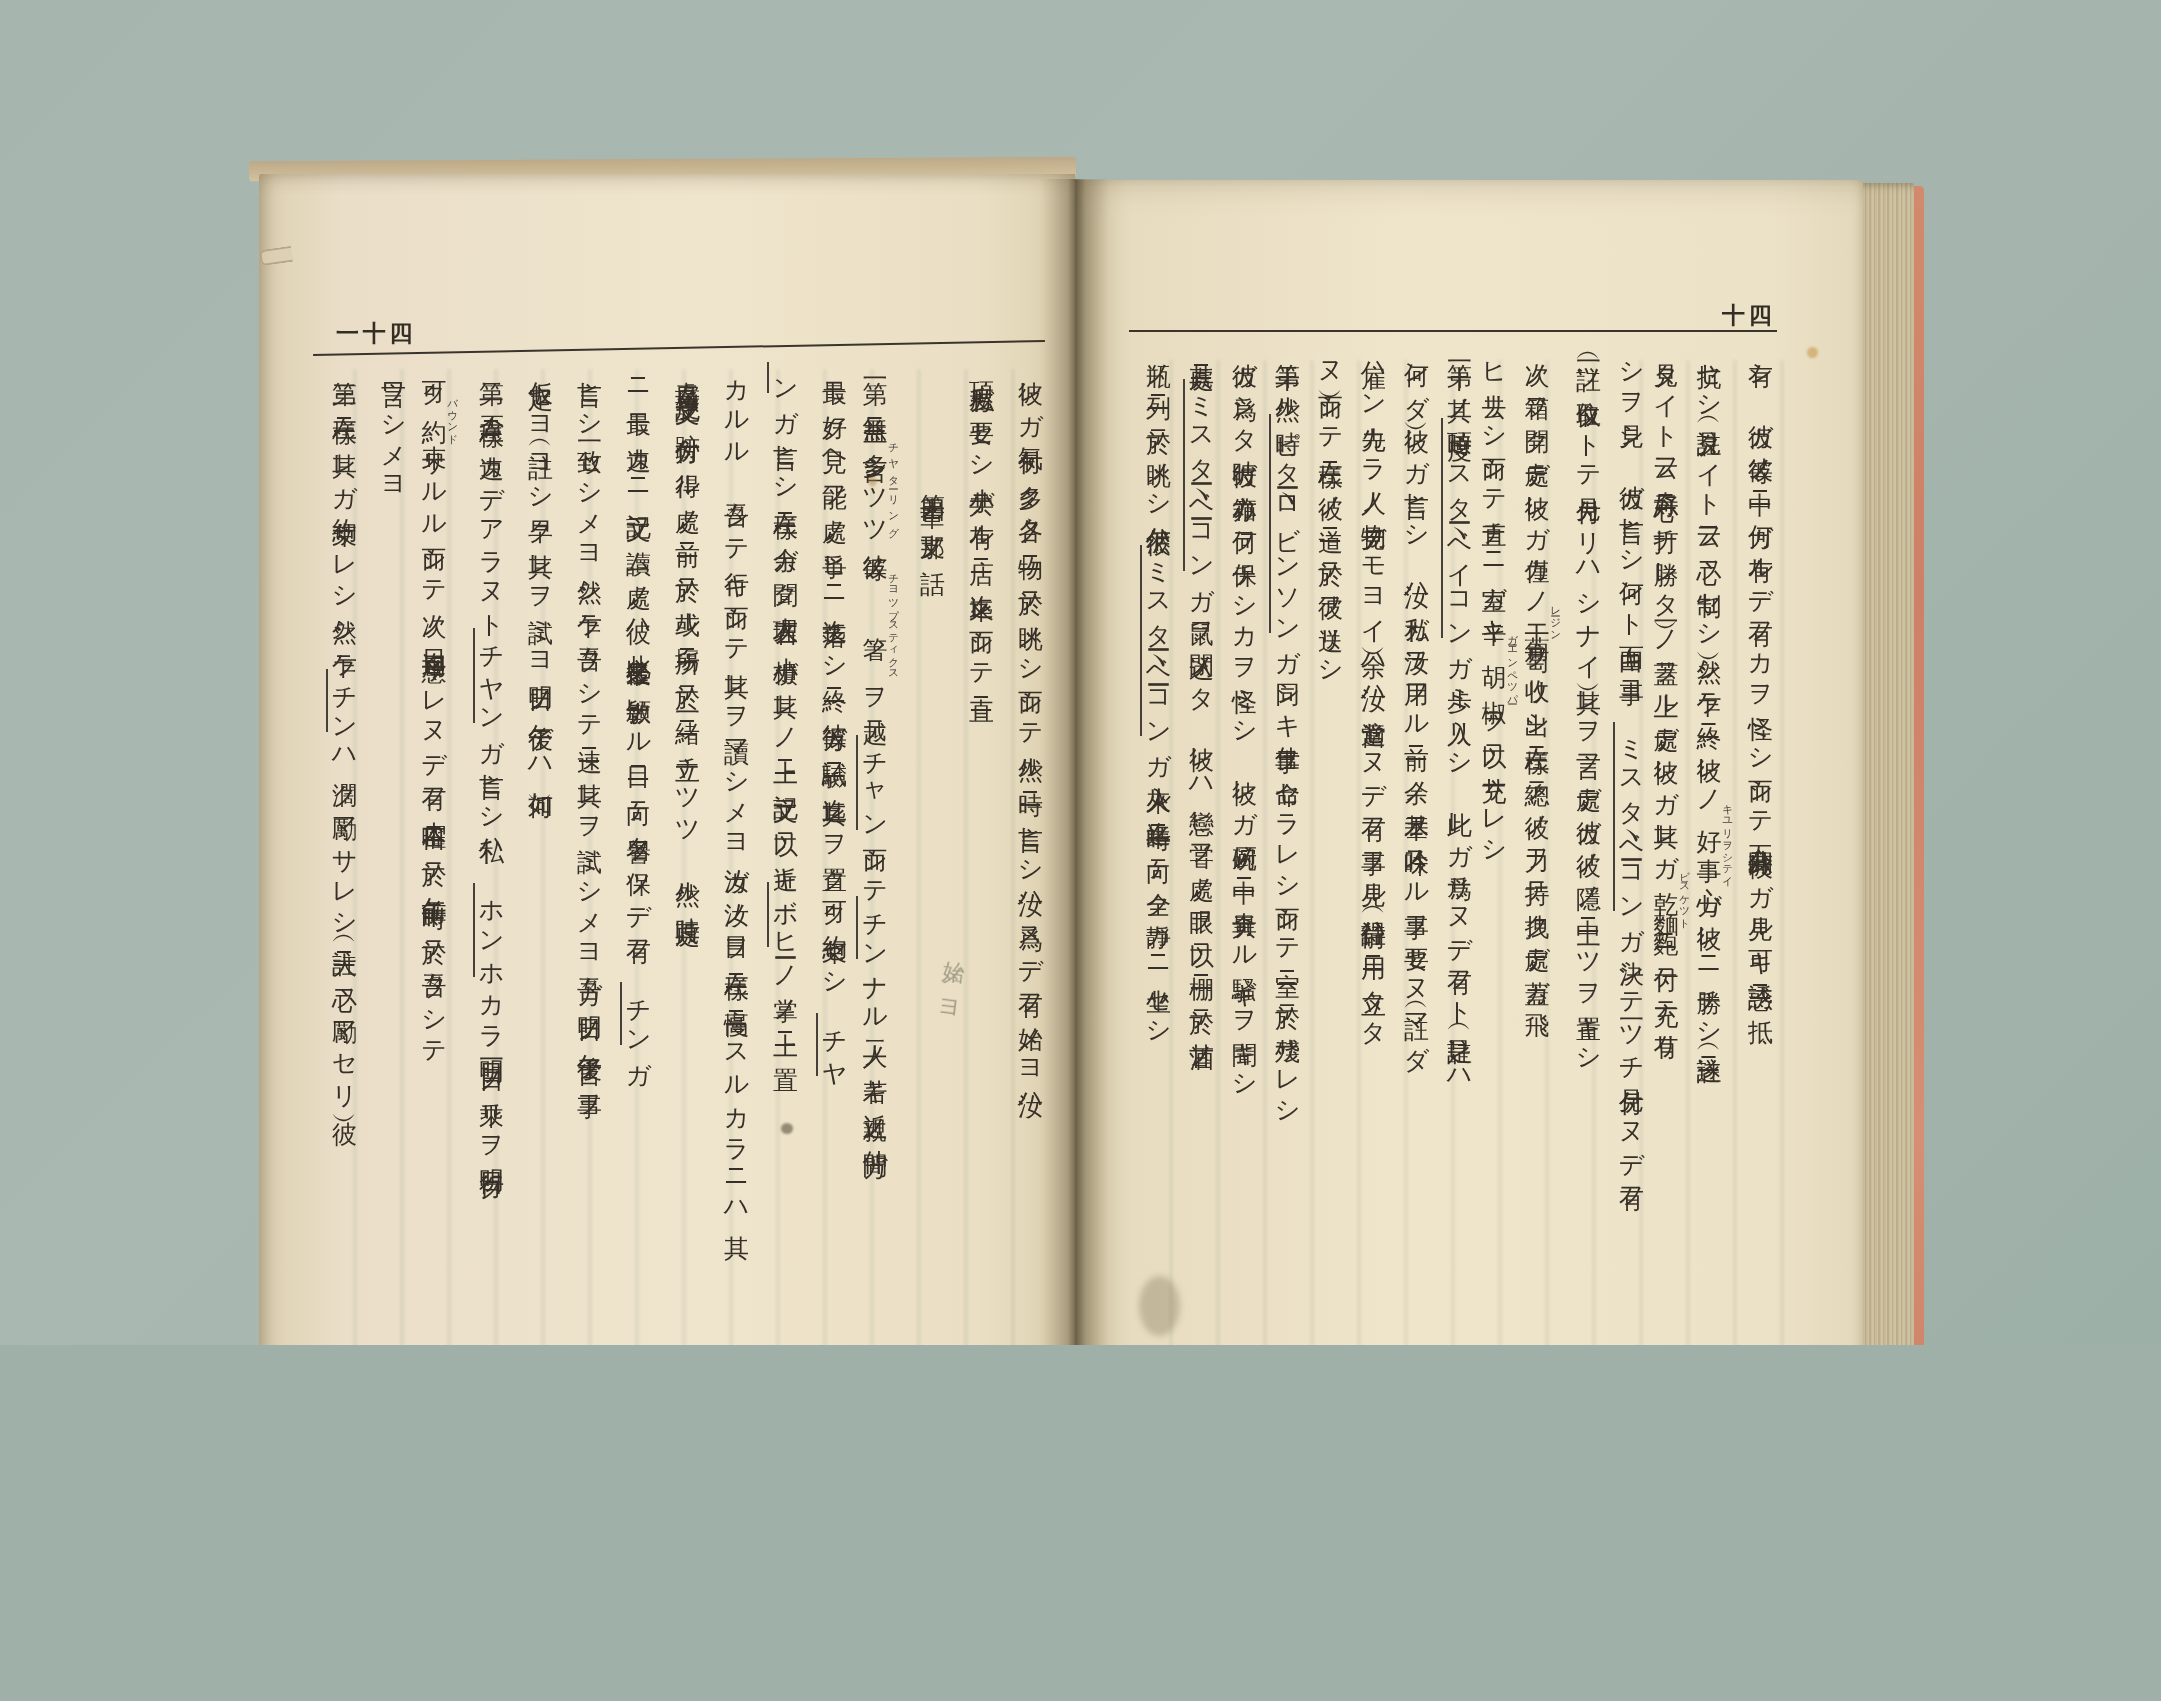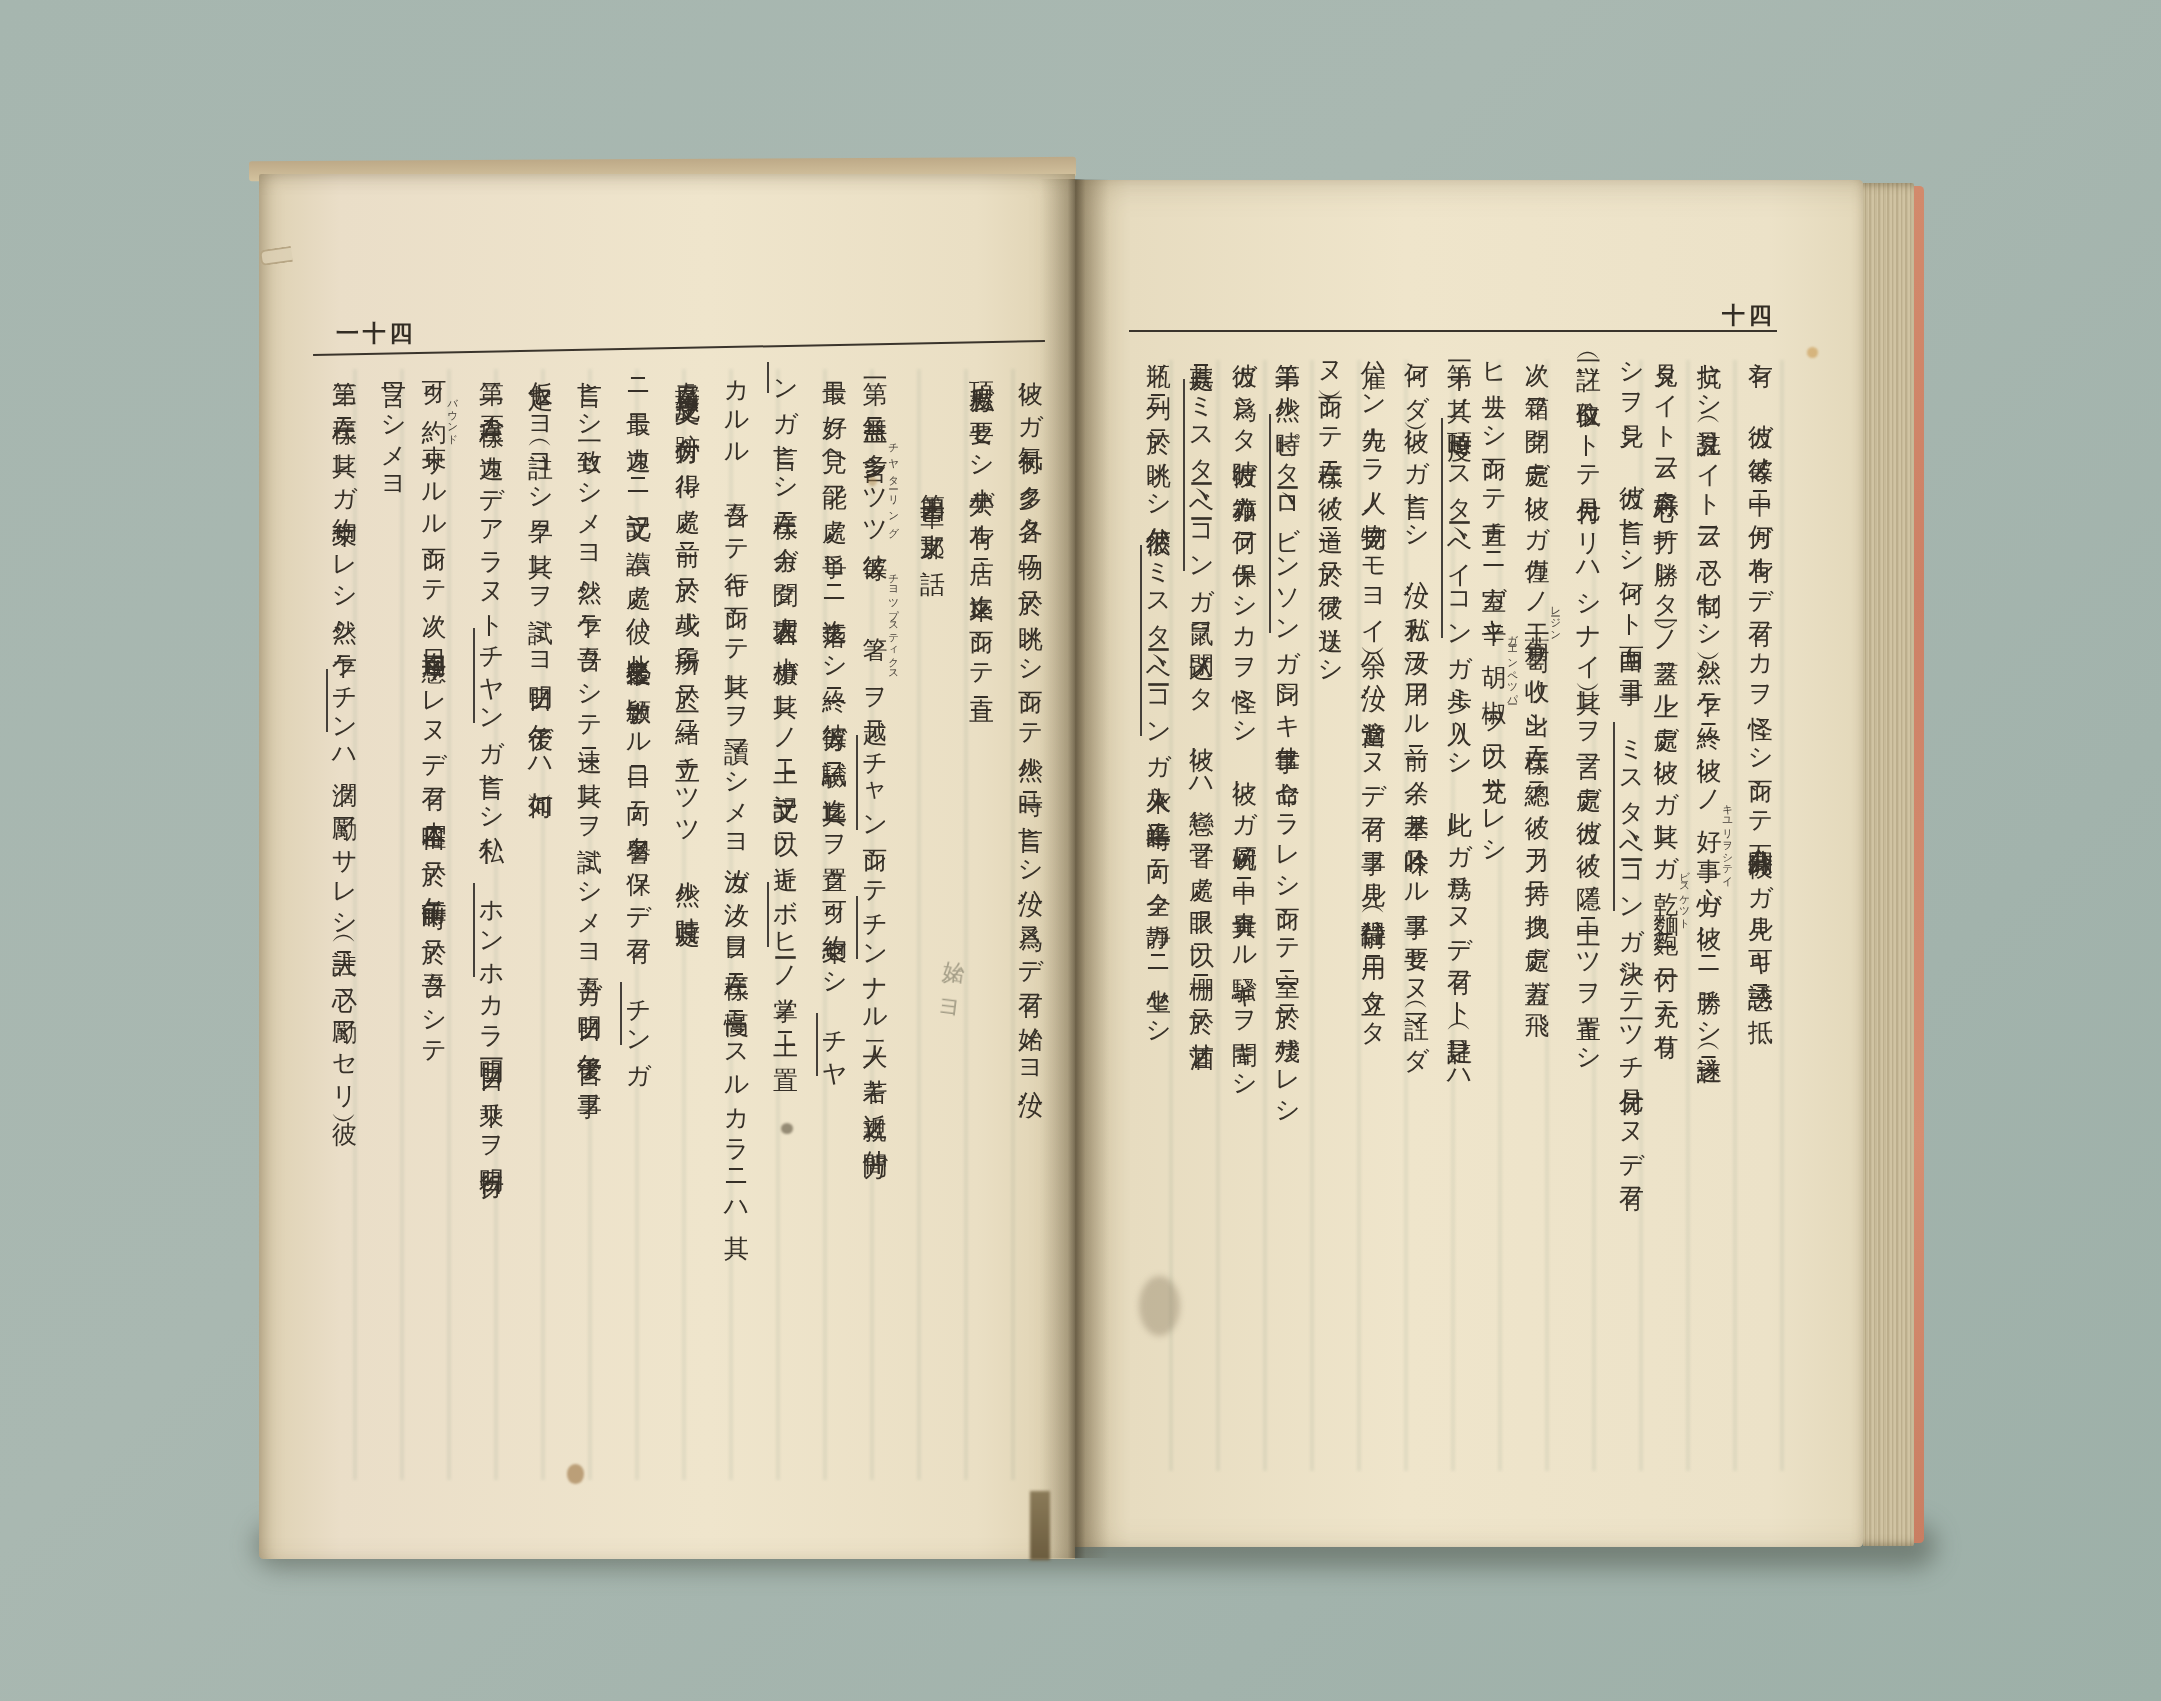--- a/index.html
+++ b/index.html
@@ -1,16 +1,16 @@
 <!DOCTYPE html>
 <html style="font-size:12px"><head>
 <meta charset="utf-8">
 <style>
   html,body{margin:0;padding:0;background:#9fb0a9;}
-  .screen{position:relative;width:2161px;height:1701px;overflow:hidden;
+  .screen{position:relative;width:2161px;height:1345px;overflow:hidden;
     background:linear-gradient(135deg,#a6b6af 0%,#a9b8b1 40%,#a2b3ac 75%,#9db0a8 100%);
     font-family:"DejaVu Serif","Liberation Serif",serif;}
 
   
   .book-shadow{position:absolute;left:255px;top:1524px;width:1681px;height:44px;
     background:rgba(60,66,56,.45);filter:blur(12px);border-radius:30px;}
   .underpage-top{position:absolute;left:249px;top:159px;width:827px;height:19.5px;
     background:linear-gradient(#bda987,#d3c29e);transform:rotate(-.3deg);border-radius:3px;}
 
   .page{position:absolute;color:#38322a;}

